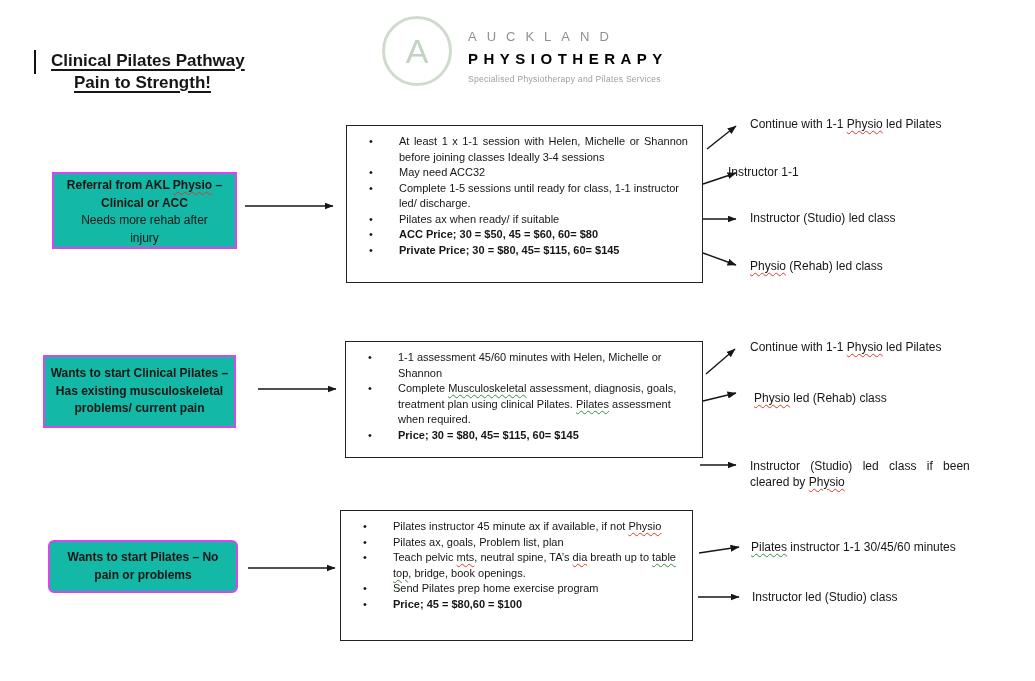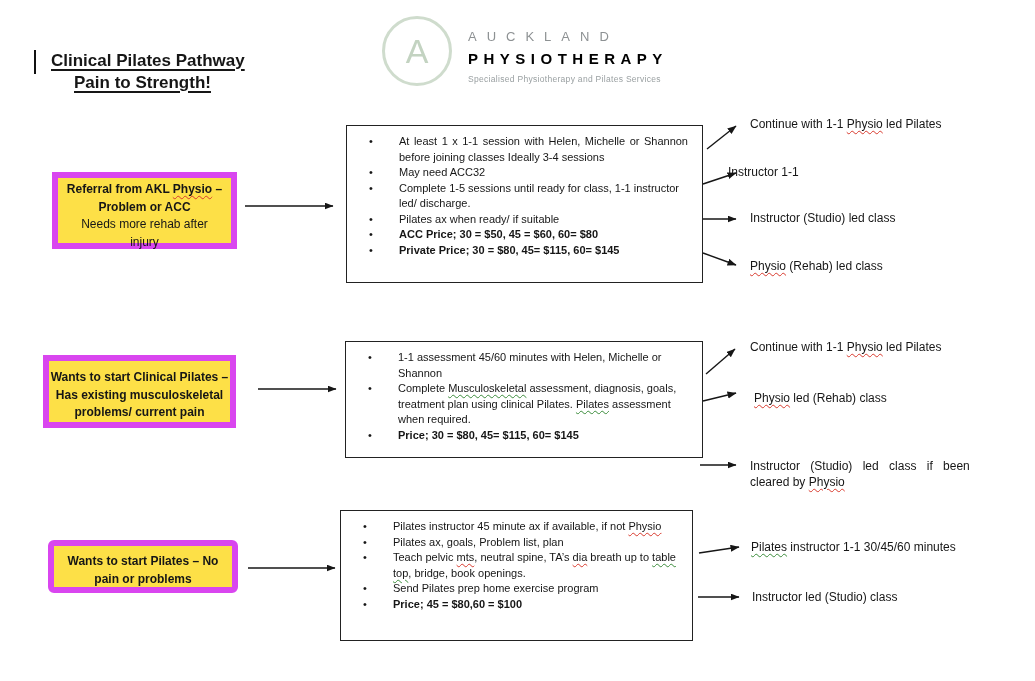--- a/index.html
+++ b/index.html
@@ -24,22 +24,22 @@
   .logo { position:absolute; left:382px; top:16px; display:flex; }
   .logo-circle { width:70px; height:70px; border:3px solid #cfdccd; border-radius:50%;
                  display:flex; align-items:center; justify-content:center; }
   .logo-circle span { color:#c3d3c1; font-size:34px; line-height:1; }
   .logo-text { margin-left:16px; padding-top:13px; }
   .logo-l1 { font-size:13px; letter-spacing:10px; color:#8d9193; }
   .logo-l2 { font-size:15px; font-weight:bold; letter-spacing:5.5px; color:#000000; margin-top:6px;text-align:center; }
   .logo-tag { font-size:8.5px; letter-spacing:0.3px; color:#9aa0a2; margin-top:7px; }
 
   
-  .srcbox { position:absolute; border:6px solid #d946ef; text-align:center;
-            font-size:12px; line-height:17.5px; background:#fde047; }
+  .srcbox { position:absolute; border:2px solid #d946ef; text-align:center;
+            font-size:12px; line-height:17.5px; background:#14b8a6; }
   .srcline { white-space:nowrap; }
 
   
   .midbox { position:absolute; border:1.5px solid #222; background:#fff;
             padding:8px 12px 4px 22px; }
   .bullet { display:flex; font-size:11px; line-height:15.5px; }
   .dot { width:30px; flex:0 0 30px; font-size:11px; }
   .btext { flex:1; padding-right:2px; }
   .just { text-align:justify; }
 
@@ -94,21 +94,21 @@
     </div>
     <div class="logo-text">
       <div class="logo-l1">AUCKLAND</div>
       <div class="logo-l2">PHYSIOTHERAPY</div>
       <div class="logo-tag">Specialised Physiotherapy and Pilates Services</div>
     </div>
   </div>
 
   <div class="srcbox" style="left:52px; top:172px; width:185px; height:77px; padding-top:3px;">
     <div class="srcline"><span class="b">Referral from AKL </span><span class="b sq-red">Physio</span><span class="b"> –</span></div>
-    <div class="srcline"><span class="b">Problem or ACC</span></div>
+    <div class="srcline"><span class="b">Clinical or ACC</span></div>
     <div class="srcline"><span>Needs more rehab after</span></div>
     <div class="srcline"><span>injury</span></div>
   </div>
   <div class="midbox" style="left:346px; top:125px; width:357px; height:158px;">
     <div>
         <div class="bullet">
           <span class="dot">•</span>
           <div class="btext just"><span>At least 1 x 1-1 session with Helen, Michelle or Shannon before joining classes Ideally 3-4 sessions</span></div>
         </div>
         <div class="bullet">

